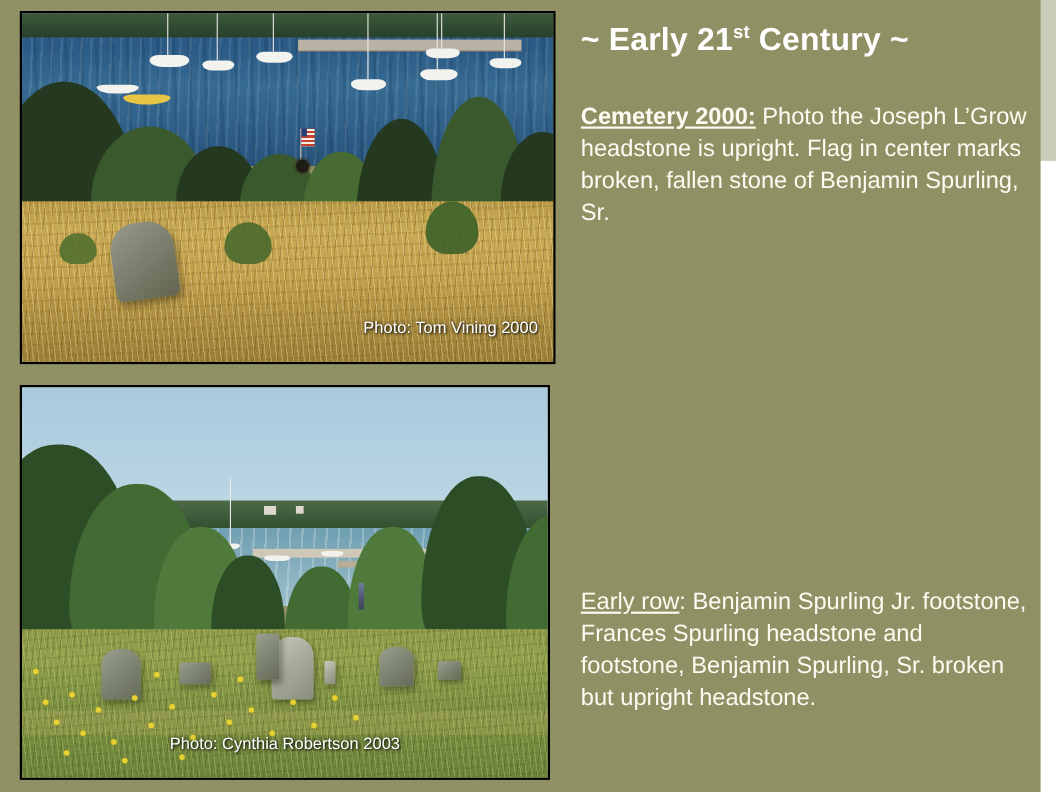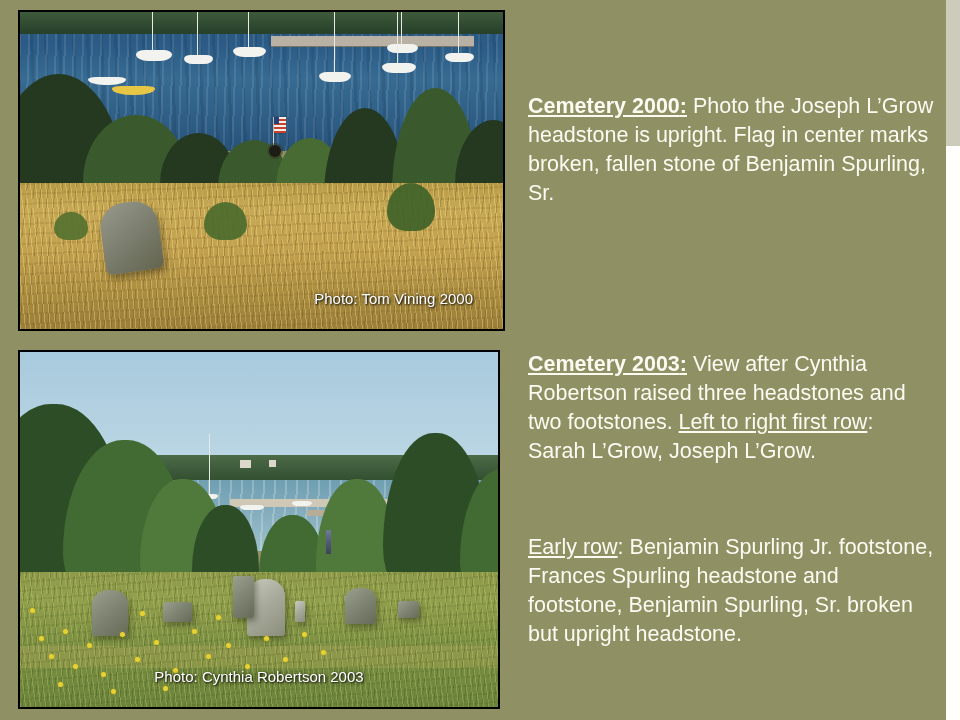--- a/index.html
+++ b/index.html
@@ -243,21 +243,21 @@
 
   
   .caption {
     position: absolute;
     color: #ffffff;
     font-size: 15px;
     font-family: "Liberation Sans", sans-serif;
     text-shadow: 1px 1px 2px rgba(0,0,0,0.85), 0 0 4px rgba(0,0,0,0.6);
     white-space: nowrap;
   }
-  #caption-2000 { right: 30px; bottom: 22px; }
+  #caption-2000 { right: 14px; bottom: 22px; }
   #caption-2003 { left: 50%; transform: translateX(-50%); bottom: 22px; }
 
   
   .title {
     position: absolute;
     left: 528px; top: 20px;
     width: 410px;
     color: #ffffff;
     font-size: 29px;
     font-weight: bold;
@@ -403,20 +403,20 @@
       <div class="flower" style="left:19%; top:95%;"></div>
       <div class="flower" style="left:30%; top:94%;"></div>
       <div class="flower" style="left:2%;  top:72%;"></div>
       <div class="flower" style="left:25%; top:73%;"></div>
       <div class="flower" style="left:41%; top:74%;"></div>
 
       <div class="caption" id="caption-2003">Photo: Cynthia  Robertson 2003</div>
     </div>
   </div>
 
+  <div class="title"><span>~ Early 21</span><sup>st</sup><span> Century ~</span></div>
 
   <div class="body-block" id="block-2000"><span class="lead">Cemetery 2000</span><span class="lead">:</span><span> Photo the Joseph L’Grow headstone is upright. Flag in center marks broken, fallen stone of Benjamin Spurling, Sr.</span></div>
 
-  <div class="body-block" id="block-2003"><span class="lead">Cemetery 2003</span><span class="lead">:</span><span> View after Cynthia Robertson raised three headstones and two footstones. </span><span class="uline">Left to right first row</span><span>: Sarah L’Grow, Joseph L’Grow.</span></div>
 
   <div class="body-block" id="block-row2"><span class="uline">Early row</span><span>: Benjamin Spurling Jr. footstone, Frances Spurling headstone and footstone, Benjamin Spurling, Sr. broken but upright headstone.</span></div>
 
 </div>
 
 </body></html>

